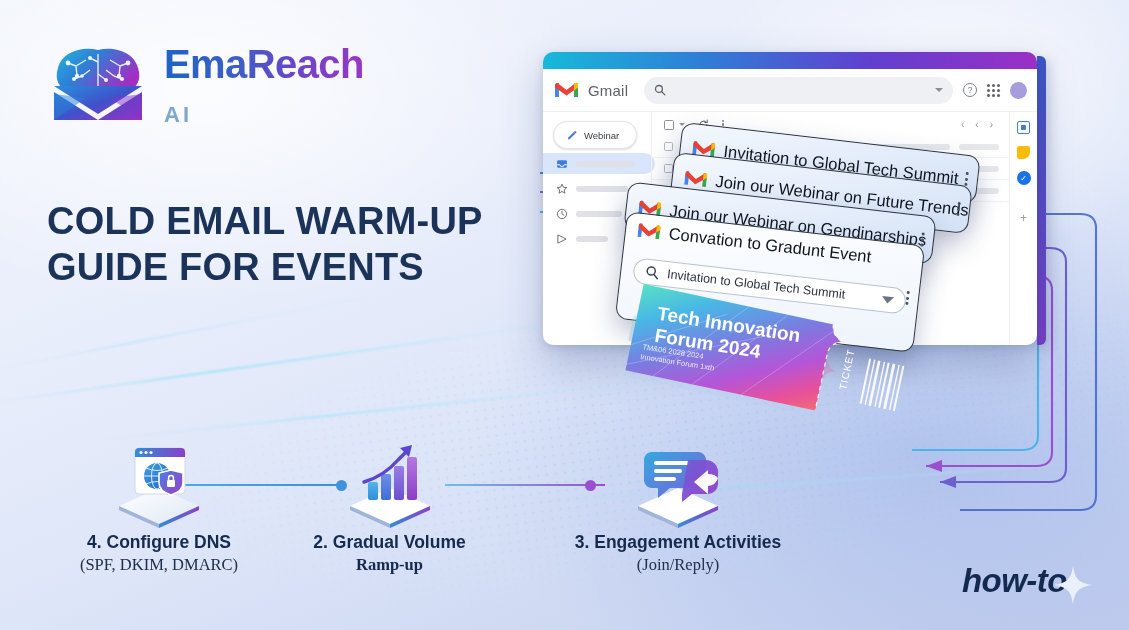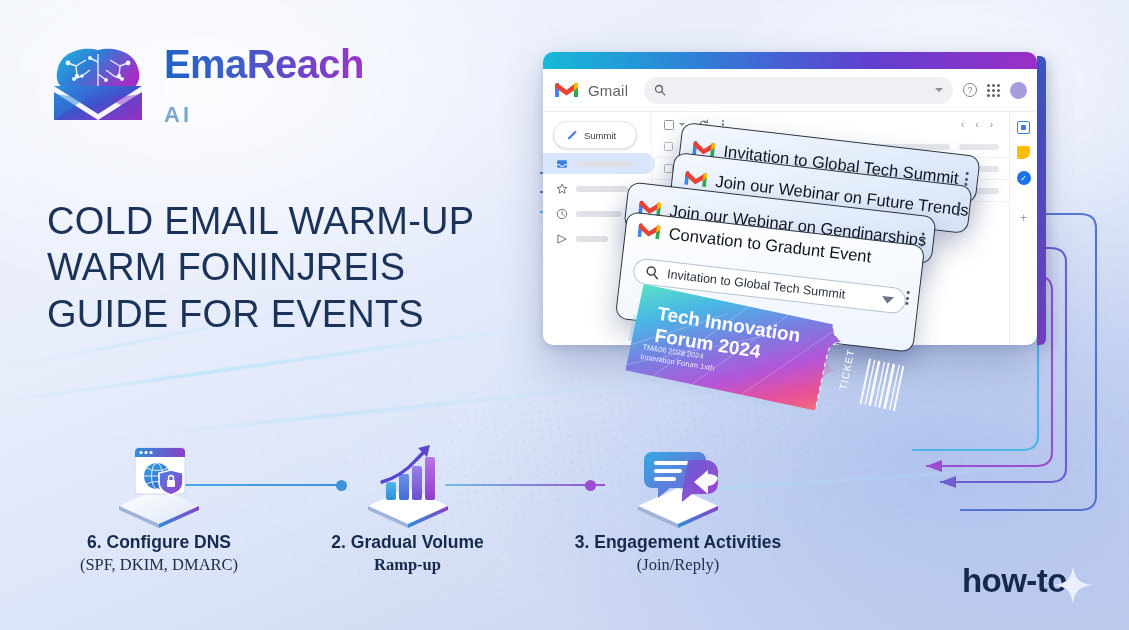--- a/index.html
+++ b/index.html
@@ -52,21 +52,21 @@
   .brand-text { display:flex; flex-direction:column; line-height:1; }
   .brand-name {
     font-size:40px; font-weight:bold; letter-spacing:-0.6px;
     background:linear-gradient(95deg,#1f63c4 0%,#3b5fc8 34%,#6b45c9 66%,#9b35c7 100%);
     -webkit-background-clip:text; background-clip:text; color:transparent;text-decoration:underline;
   }
   .brand-sub { font-size:22px; font-weight:bold; color:#7fa8cd; letter-spacing:3px; margin-top:20px; }
 
   .headline {
     position:absolute; left:47px; top:198px;
-    font-size:38px; font-weight:normal; line-height:1.22;
+    font-size:38px; font-weight:bold; line-height:1.22;
     color:#1b3358; letter-spacing:0.2px; text-transform:uppercase;
   }
   .headline div { white-space:nowrap; }
 
   
   .win {
     position:absolute; left:543px; top:52px; width:494px; height:293px;
     border-radius:10px; overflow:hidden;
     box-shadow:0 18px 40px rgba(44,62,120,0.26), 0 3px 10px rgba(44,62,120,0.16);
     background:#fff;
@@ -163,32 +163,32 @@
   .ticket-ghost2 { position:absolute; left:612px; top:362px; width:286px; height:86px; transform:rotate(12deg); opacity:.18; }
 
   
   .steps { position:absolute; left:0; bottom:24px; width:100%; height:170px; }
   .step { position:absolute; text-align:center; }
   .step-ico { height:92px; display:flex; align-items:flex-end; justify-content:center; }
   .step-t1 { font-size:17.5px; font-weight:bold; color:#152a4d; margin-top:4px; white-space:nowrap; }
   .step-t2 { font-size:16.5px; color:#21304a; margin-top:2px; white-space:nowrap;font-family:Liberation Serif, serif; }
   .step-t2.bold { font-weight:bold; color:#152a4d; }
   .s1 { left:24px;  width:270px; }
-  .s2 { left:286px; width:243px; }
+  .s2 { left:268px; width:243px; }
   .s3 { left:528px; width:300px; }
   .connector-line { position:absolute; height:2px; }
   .cl1 { left:185px; bottom:120px; width:160px; background:linear-gradient(90deg,#4aa8e8,#3d8fd8); }
   .cl2 { left:445px; bottom:120px; width:160px; background:linear-gradient(90deg,#6fc1e6,#9b4fd0); }
   .dot { position:absolute; width:11px; height:11px; border-radius:50%; bottom:115px; }
   .d1 { left:336px; background:#3f93dd; }
   .d2 { left:585px; background:#9b4fd0; }
 
   
   .howto { position:absolute; right:34px; bottom:30px; display:flex; align-items:center; }
-  .howto-txt { font-size:33px; font-weight:bold; color:#13294f; letter-spacing:-0.5px; }
+  .howto-txt { font-size:33px; font-weight:bold; color:#13294f; letter-spacing:-0.5px;font-style:italic; }
   .spark { margin-left:-16px; margin-bottom:-8px; }
 </style>
 </head>
 <body>
 
 <div class="bg-layer">
   <div class="glow-tr"></div>
   <div class="dots"></div>
   <div class="dots2"></div>
   <div class="wave w1"></div>
@@ -239,21 +239,20 @@
     <path d="M96 74 L64 52 L96 48 Z" fill="#7f33c6" opacity="0.5"></path>
   </svg>
   <div class="brand-text">
     <div class="brand-name">EmaReach</div>
     <div class="brand-sub">AI</div>
   </div>
 </div>
 
 <div class="headline">
   <div>COLD EMAIL WARM-UP</div>
-  <div>WARM FONINJREIS</div>
   <div>GUIDE FOR EVENTS</div>
 </div>
 
 <svg class="conn" viewBox="0 0 1129 630">
   <g fill="none" stroke-width="2.1">
     <path d="M540 173 H600 Q620 173 620 160 V156 Q620 147 634 147 H690" stroke="#3f86c9"></path>
     <path d="M540 192 H596 Q618 192 618 182 Q618 176 632 176 H688" stroke="#8a5fd0"></path>
     <path d="M540 212 H592 Q614 212 614 208 Q614 203 628 203 H682" stroke="#4ab6e8"></path>
     <path d="M556 262 Q576 262 580 250 Q584 240 600 240 H652" stroke="#4a9fe0"></path>
   </g>
@@ -312,21 +311,21 @@
   </div>
 
   <div class="gm-body">
 
     <div class="gm-side">
       <div class="compose">
         <svg class="pencil" viewBox="0 0 16 16">
           <path d="M2 12 L11 3 L13.5 5.5 L4.5 14.5 L1.5 15 Z" fill="#3b7de0"></path>
           <path d="M11 3 L13 1 L15.5 3.5 L13.5 5.5 Z" fill="#9b4fd0"></path>
         </svg>
-        <span>Summit</span>
+        <span>Webinar</span>
       </div>
 
       <div class="nav-row sel">
         <svg class="nav-ico" viewBox="0 0 16 16">
           <rect x="1.5" y="3" width="13" height="10" rx="1.6" fill="#3b7de0"></rect>
           <path d="M1.5 9 H5 l1.2 2 h3.6 L11 9 h3.5" fill="none" stroke="#fff" stroke-width="1.3"></path>
         </svg>
         <div class="nav-bar" style="width:58px"></div>
       </div>
       <div class="nav-row">
@@ -569,21 +568,21 @@
             <line x1="33" y1="36" x2="59" y2="36"></line>
           <path d="M35 28 Q46 33 57 28"></path>
             <path d="M35 44 Q46 39 57 44"></path>
         </g>
 
         <path d="M60 30 L72 33 V43 Q72 51 60 55 Q48 51 48 43 V33 Z" fill="url(#sh1)" stroke="#ffffff" stroke-width="1.6"></path>
         <rect x="56" y="40" width="8" height="7" rx="1.2" fill="#ffffff"></rect>
         <path d="M57.6 40 V37.8 a2.4 2.4 0 0 1 4.8 0 V40" fill="none" stroke="#ffffff" stroke-width="1.5"></path>
       </svg>
     </div>
-    <div class="step-t1">6. Configure DNS</div>
+    <div class="step-t1">4. Configure DNS</div>
     <div class="step-t2">(SPF, DKIM, DMARC)</div>
   </div>
 
   <div class="step s2">
     <div class="step-ico">
       <svg width="96" height="88" viewBox="0 0 96 88">
         <defs>
           <linearGradient id="b1" x1="0" y1="1" x2="0" y2="0">
             <stop offset="0" stop-color="#2f8fd8"></stop>
               <stop offset="1" stop-color="#54b4ea"></stop>

